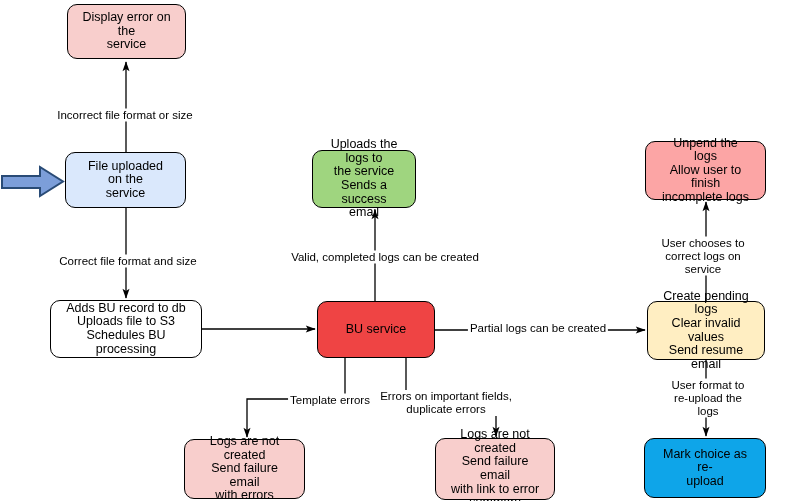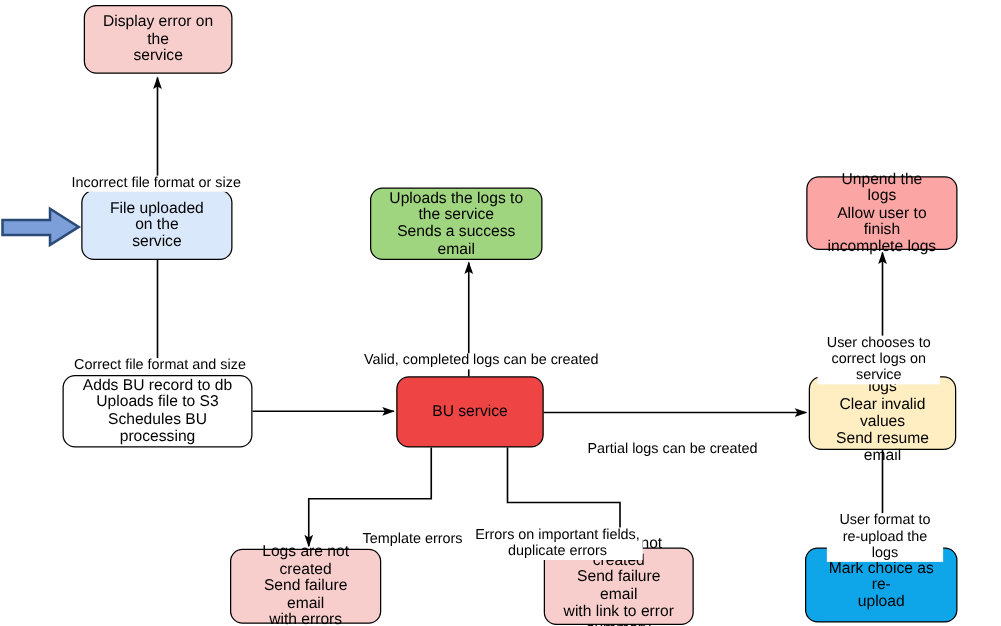--- a/index.html
+++ b/index.html
@@ -11,21 +11,21 @@
   .node {
     position:absolute; z-index:2; box-sizing:border-box;
     border:1px solid #000; border-radius:10px; background:#fff;
     display:flex; align-items:center; justify-content:center;
     text-align:center; font-size:12.5px; line-height:13.6px;
     white-space:pre-line; padding:3px 14px;
   }
   .edge-label {
     position:absolute; z-index:3; transform:translate(-50%,-50%);
     background:#ffffff; font-size:11.5px; line-height:13px;
-    white-space:pre-line; text-align:center; padding:0 2px;margin-top:32px;
+    white-space:pre-line; text-align:center; padding:0 2px;
   }
 </style>
 </head>
 <body>
 
 <div class="canvas">
 
   <svg class="edges" width="801" height="501">
     <defs>
       <marker id="arr" markerWidth="12" markerHeight="9" refX="10.2" refY="4.5" orient="auto" markerUnits="userSpaceOnUse">
@@ -51,21 +51,21 @@
 
   <div class="node" style="left: 65px; top: 152px; width: 121px; height: 56px; background: rgb(218, 232, 252);">File uploaded on the
 service</div>
 
   <div class="node" style="left: 50px; top: 300px; width: 152px; height: 58px; background: rgb(255, 255, 255);">Adds BU record to db
 Uploads file to S3
 Schedules BU processing</div>
 
   <div class="node" style="left: 317px; top: 301px; width: 118px; height: 57px; background: #ef4444;">BU service</div>
 
-  <div class="node" style="left: 296px; top: 150px; width: 138px; height: 58px; background: rgb(159, 213, 127); text-align: center;">Uploads the logs to
+  <div class="node" style="left: 312px; top: 150px; width: 104px; height: 58px; background: rgb(159, 213, 127); text-align: center;">Uploads the logs to
 the service
 Sends a success
 email</div>
 
   <div class="node" style="left: 645px; top: 141px; width: 121px; height: 59px; background: #fca5a5;">Unpend the logs
 Allow user to finish
 incomplete logs</div>
 
   <div class="node" style="left: 647px; top: 301px; width: 118px; height: 59px; background: rgb(255, 238, 194);">Create pending logs
 Clear invalid values

